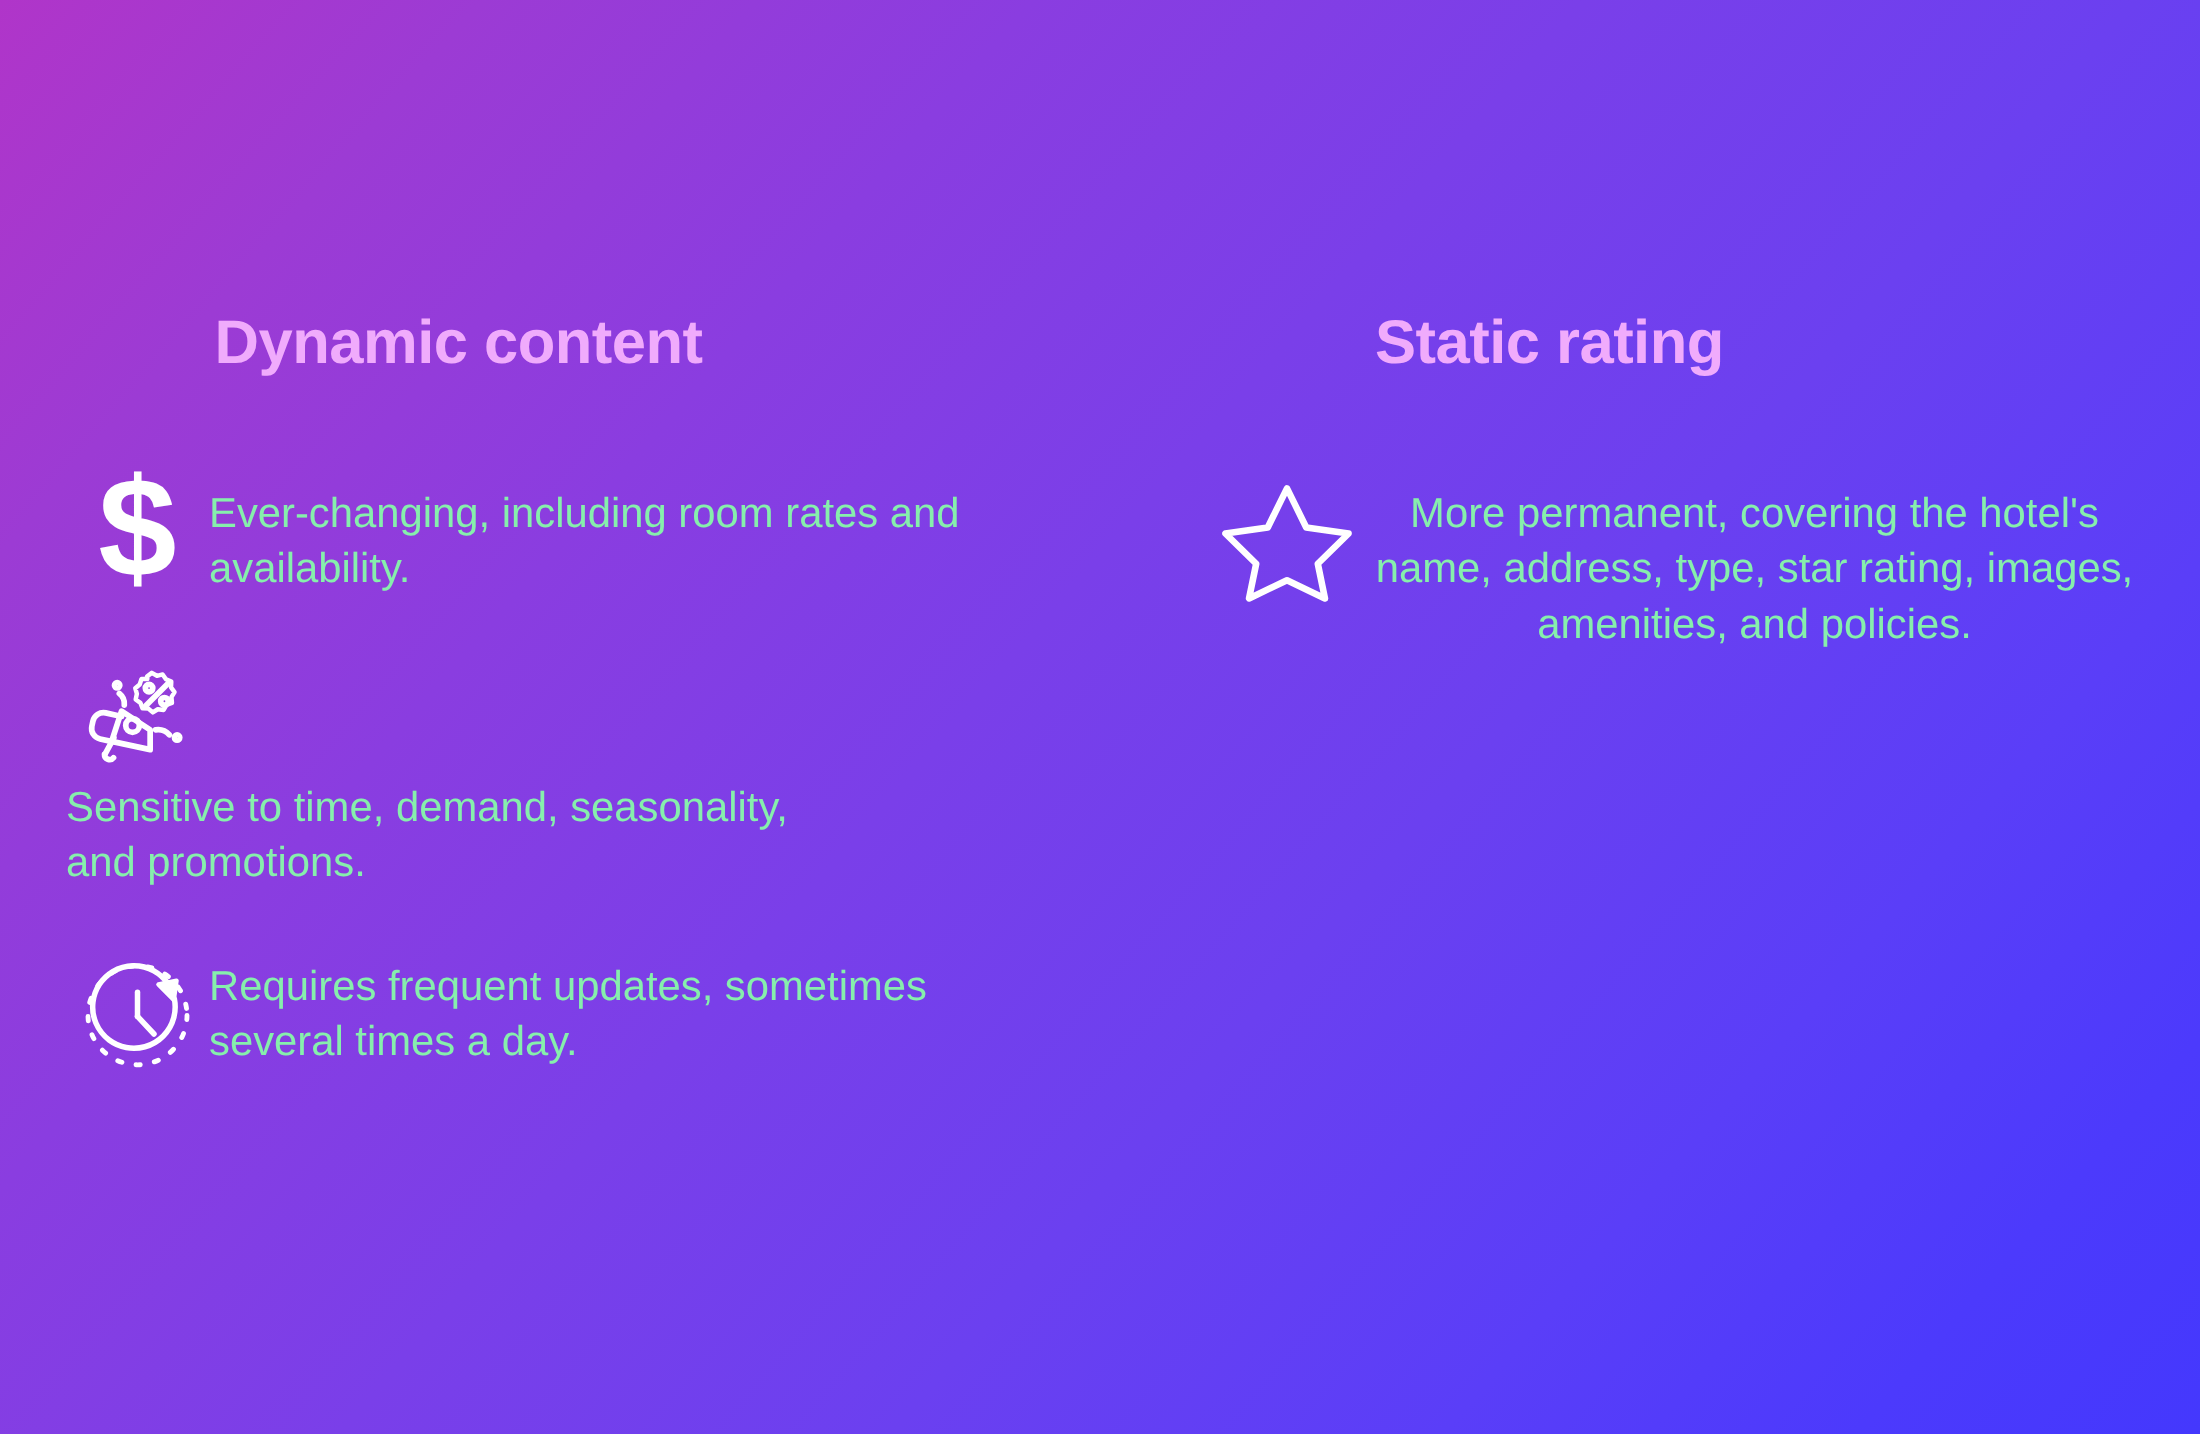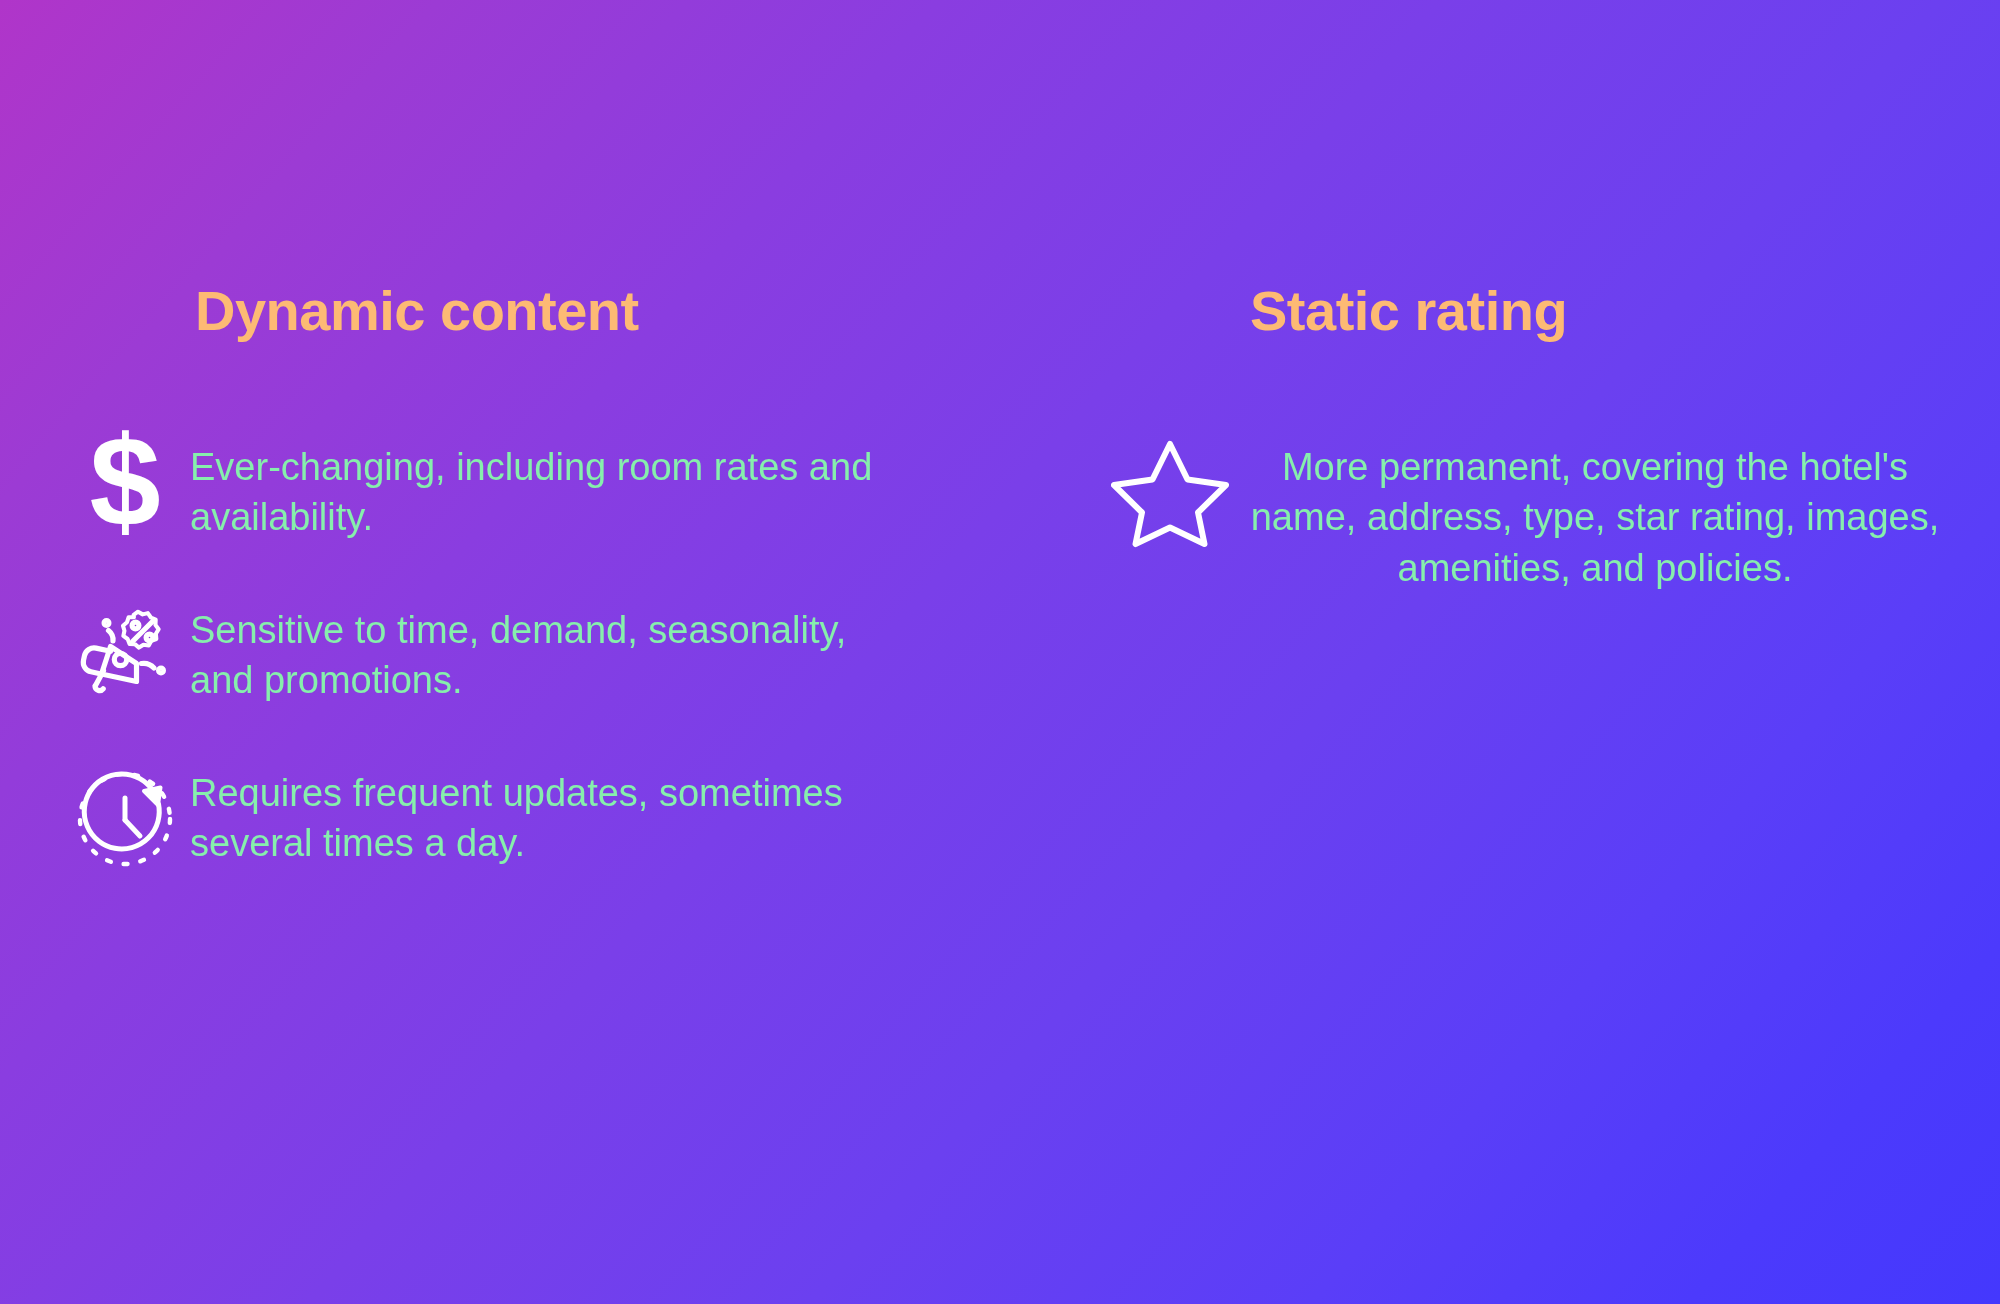--- a/index.html
+++ b/index.html
@@ -34,21 +34,21 @@
     position: absolute;
   }
   #col-dynamic { left: 60px;  top: 280px;  width: 900px; }
   #col-static  { left: 1090px; top: 280px; width: 860px; }
 
   .col-title {
     font-size: 56px;
     font-weight: 800;
     letter-spacing: -0.5px;
     line-height: 1.1;
-    color: #fdba74;
+    color: #f0abfc;
     margin-left: 135px;
     margin-bottom: 96px;
     white-space: nowrap;
     -webkit-font-smoothing: antialiased;
   }
   #col-static .col-title { margin-left: 160px; }
 
   .row {
     display: flex;
     align-items: flex-start;
@@ -65,21 +65,21 @@
     font-size: 38px;
     line-height: 1.33;
     font-weight: 400;
     color: #86efac;
     padding-top: 4px;
     -webkit-font-smoothing: antialiased;
   }
 
   
   #col-dynamic .row:nth-child(2) { margin-top: 0;   margin-bottom: 58px; }
-  #col-dynamic .row:nth-child(3) { margin-bottom: 58px; }
+  #col-dynamic .row:nth-child(3) { margin-bottom: 58px; flex-direction: column; }
   #col-dynamic .row-icon { width: 130px; }
   #col-dynamic .row-text { max-width: 720px; }
 
   
   #col-static { top: 280px; }
   #col-static .row { margin-bottom: 72px; }
   #col-static .row:first-of-type { margin-top: 22px; }
   #col-static .row-icon { width: 160px; }
   #col-static .row-text { max-width: 690px; text-align: center; }
 

